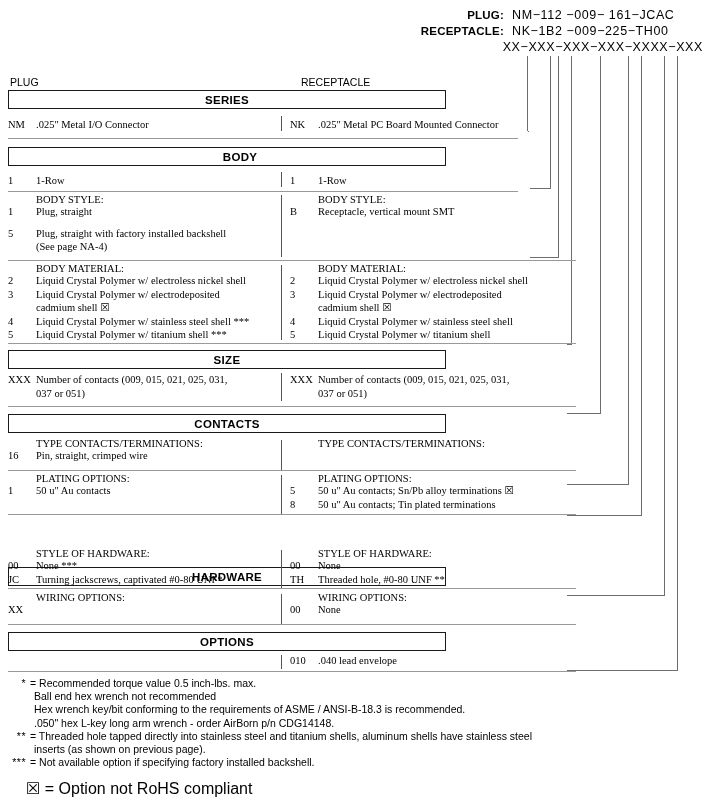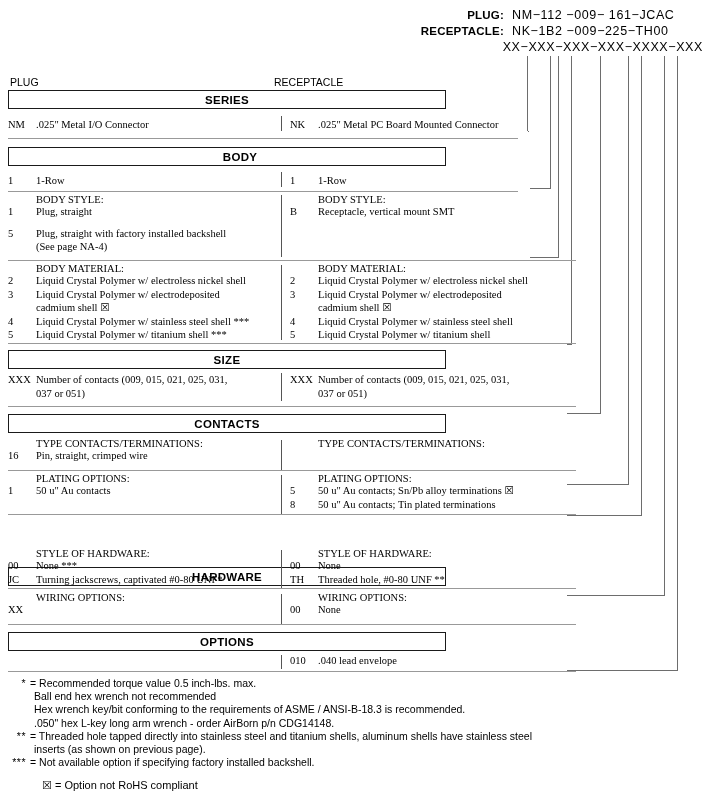--- a/index.html
+++ b/index.html
@@ -28,21 +28,21 @@
   .tick{position:absolute;top:0;width:1px;height:13px;background:#6d6d6d;}
 
   
   .brackets{position:absolute;left:0;top:0;width:703px;height:811px;}
   .vline{position:absolute;width:1px;background:#6d6d6d;}
   .hline{position:absolute;height:1px;background:#6d6d6d;}
 
   
   .colhead{position:absolute;font-size:10.5px;}
   .colhead.plug{left:10px;top:76px;}
-  .colhead.recept{left:274px;top:76px;}
+  .colhead.recept{left:301px;top:76px;}
 
   
   .bar{
     position:absolute;left:8px;width:438px;height:19px;
     border:1.6px solid #1a1a1a;background:#fff;box-sizing:border-box;
     display:flex;align-items:center;justify-content:center;
     font-weight:bold;font-size:11.5px;letter-spacing:.3px;
   }
 
   
@@ -63,21 +63,21 @@
   
   .rule{position:absolute;left:8px;width:568px;height:1px;background:#999;}
   .rule.short{width:510px;}
 
   
   .notes{position:absolute;left:0;top:677px;width:600px;font-size:10.5px;line-height:13.2px;}
   .note{display:flex;margin-bottom:0px;}
   .note .mk{width:26px;flex:0 0 26px;text-align:right;padding-right:4px;}
   .note .tx{flex:1 1 auto;}
   .note .tx div{white-space:nowrap;}
-  .rohs{position:absolute;left:42px;top:779px;font-size:11px;white-space:nowrap;}
+  .rohs{position:absolute;left:26px;top:779px;font-size:16px;white-space:nowrap;}
   .sup{letter-spacing:.5px;}
 </style>
 </head>
 <body>
 
 <div class="page">
 
   <div class="pn-block">
     <div class="pn-row r1">
       <div class="pn-label">PLUG:</div>

